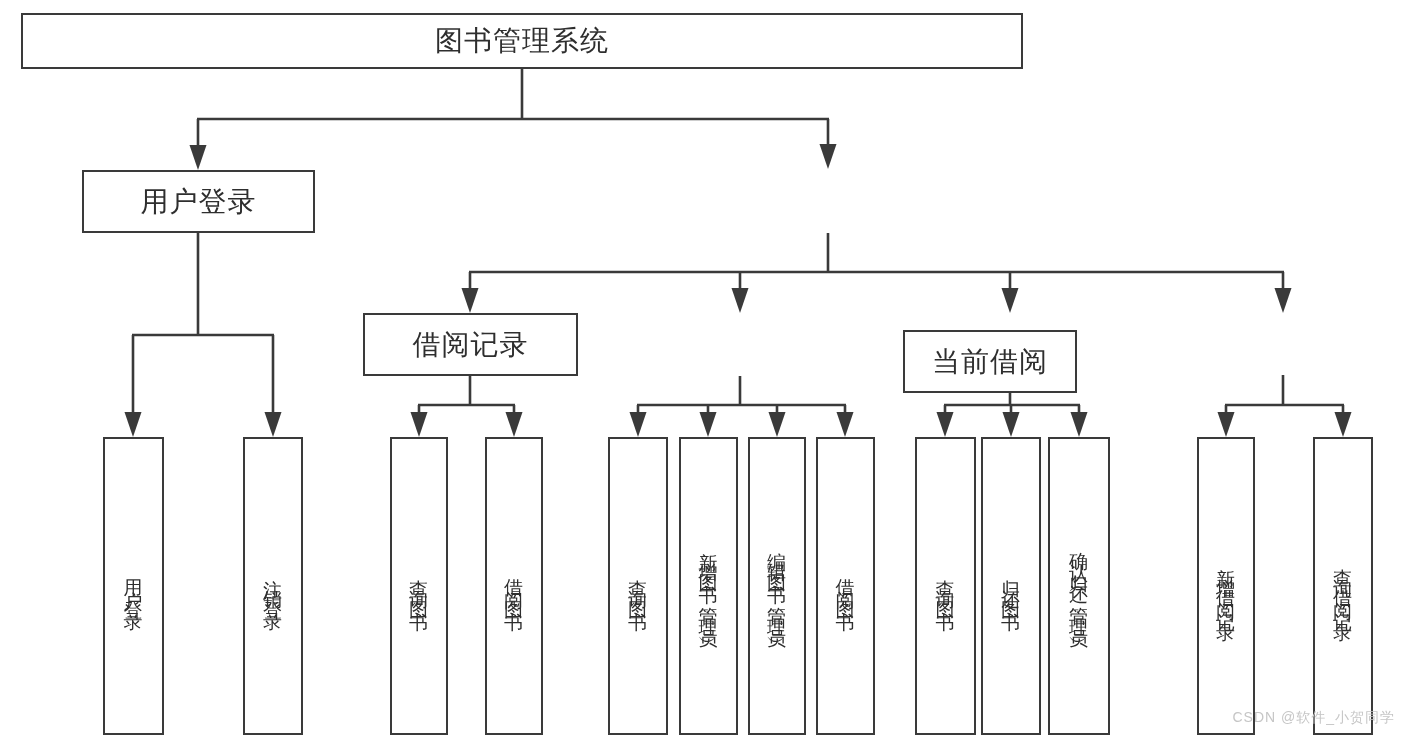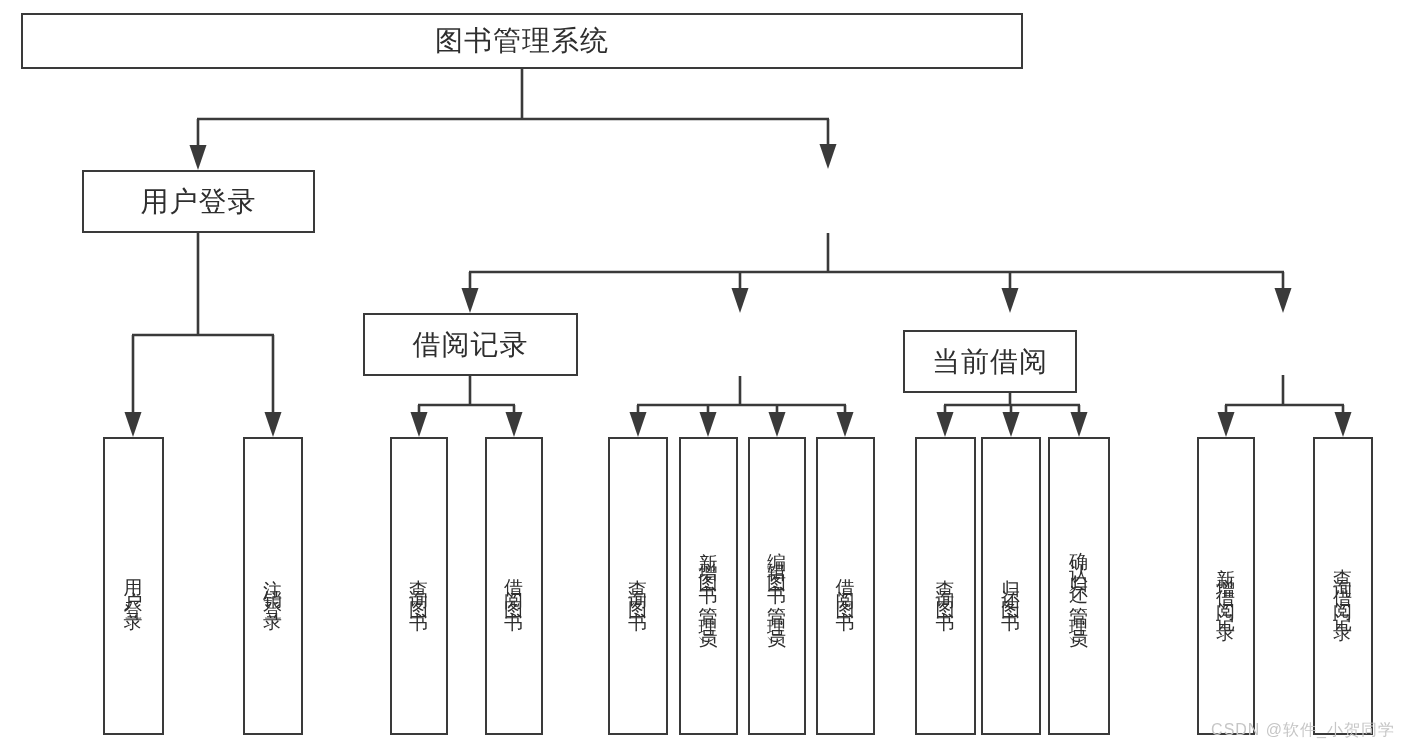--- a/index.html
+++ b/index.html
@@ -26,22 +26,22 @@
   }
   .leaf .vtext{
     writing-mode:vertical-rl;
     text-orientation:mixed;
     font-size:19px;
     letter-spacing:11px;
     line-height:1;
   }
   #watermark{
     position:absolute;
-    right:10px;bottom:6px;
-    font-size:16px;
+    right:10px;bottom:20px;
+    font-size:14px;
     color:var(--wm,#c6c6c6);
     letter-spacing:1px;
     z-index:5;
     white-space:nowrap;
     text-align:center;
   }
   .stroke{fill:none;stroke:var(--line,#3a3a3a);stroke-width:2.6;}
   .arrow{fill:var(--line,#3a3a3a);stroke:none;}
 </style>
 </head>

